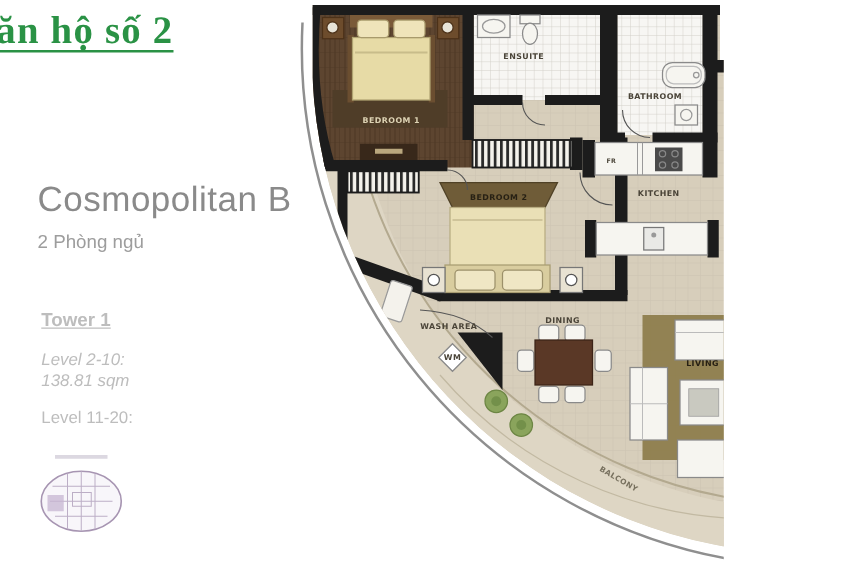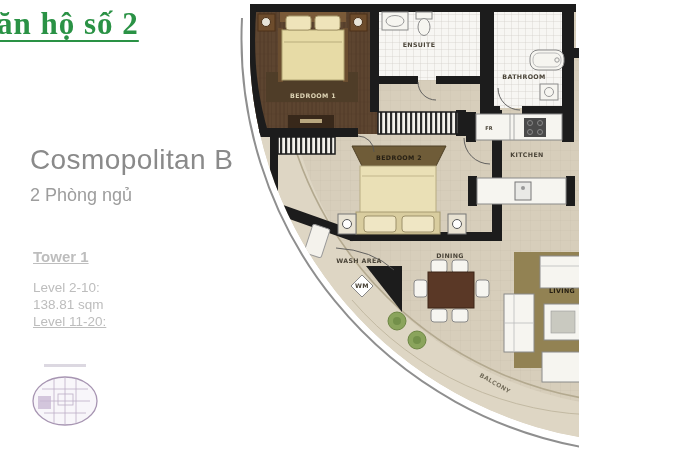--- a/index.html
+++ b/index.html
@@ -3,24 +3,24 @@
 <meta charset="utf-8">
 <style>
   html,body{margin:0;padding:0;background:#fff;}
   #stage{position:relative;width:579px;height:450px;background:#fff;overflow:hidden;
          font-family:"Liberation Sans",sans-serif;}
   .abs{position:absolute;}
   .heading{left:-3px;top:6px;font-family:"Liberation Serif",serif;font-size:31px;font-weight:700;
            color:var(--green,#2a9245);text-decoration:underline;text-underline-offset:6px;
            text-decoration-thickness:2px;letter-spacing:1px;white-space:nowrap;}
   .name{left:30px;top:144px;font-size:28px;color:var(--gray-title,#8a8a8a);letter-spacing:.4px;}
-  .sub{left:30px;top:185px;font-size:18px;color:var(--gray-sub,#9d9d9d);}
+  .sub{left:30px;top:185px;font-size:15px;color:var(--gray-sub,#9d9d9d);}
   .tower{left:33px;top:248px;font-size:15px;font-weight:700;color:var(--gray-light,#bdbdbd);text-decoration:underline;}
   .lv{left:33px;font-size:13.5px;color:var(--gray-light,#bdbdbd);line-height:17px;}
-  .lv1{top:279px;}.lv2{top:313px;text-decoration:underline;}
+  .lv1{top:279px;font-style:italic;}.lv2{top:325px;}
   svg text{font-family:"DejaVu Sans",sans-serif;}
   .lbl{font-size:6.3px;font-weight:700;letter-spacing:.35px;fill:#4a4438;text-anchor:middle;}
   .lbl-light{fill:#ddd3b4;}
   .lbl-olive{fill:#272014;}
   .lbl-sm{font-size:5px;letter-spacing:.2px;}
   .lbl-bal{fill:#77705e;font-size:6px;}
   .wall{fill:var(--wall,#1c1c1c);}
   .wallstroke{stroke:var(--wall,#1c1c1c);fill:none;}
   .white-furn{fill:#f6f5f0;stroke:#8a8a8a;stroke-width:1;}
   .door{stroke:#555;stroke-width:0.9;fill:none;}

